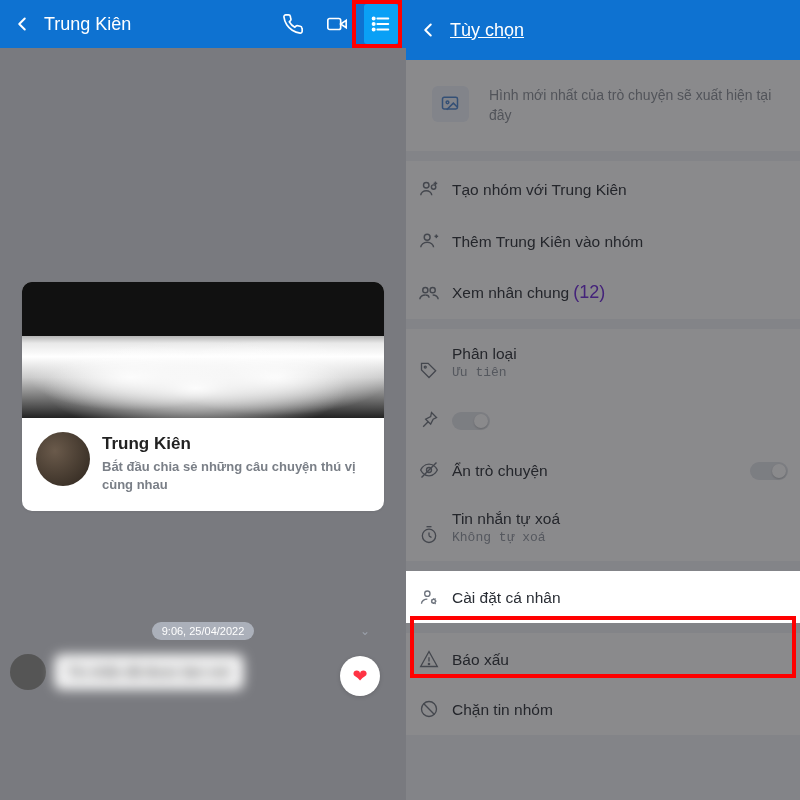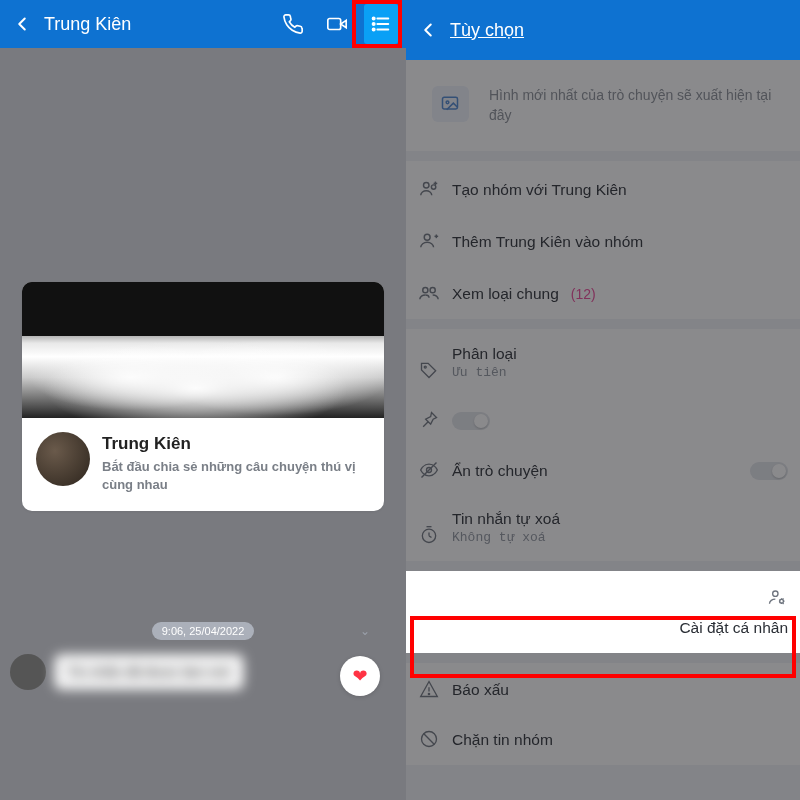--- a/index.html
+++ b/index.html
@@ -56,24 +56,24 @@
   .media-banner { background:#fff; margin: 0; padding: 26px 26px; display:flex; align-items:flex-start; gap:20px; }
   .media-icon { width:40px; height:36px; border-radius:6px; background:#eef2fb; display:flex; align-items:center; justify-content:center; color:#4d86d1; }
   .media-text { font-size:14px; color:#8a8f97; line-height:1.4; }
 
   .section { background:#fff; margin-top: 10px; }
   .row { display:flex; align-items:flex-end; padding: 16px 12px; gap: 12px; }
   .row + .row { padding-top: 14px; }
   .row .ricon { width:22px; color:#6e747e; display:flex; align-items:center; justify-content:center; }
   .row .rlabel { font-size:15.5px; color:#2a2e35; flex:1; }
   .row .rsub { font-size:13px; color:#9096a0; margin-top:2px;font-family:Liberation Mono, monospace; }
-  .row .count { color:#ec4899; font-size:14px; margin-left:12px;}
+  .row .count { color:#6d28d9; font-size:18px; margin-left:4px;}
   .row .switch { width:38px; height:18px; border-radius:10px; background:#e2e5ea; position:relative; }
   .row .switch::after{ content:""; position:absolute; right:2px; top:2px; width:14px; height:14px; border-radius:50%; background:#fff; box-shadow:0 1px 2px rgba(0,0,0,.2);}
-  .row-highlight { position:relative; z-index:10; background:#fff;flex-direction:column; }
+  .row-highlight { position:relative; z-index:10; background:#fff; }
   .hl-row { top:556px; left:4px; width:386px; height:62px; z-index:11; }
 
   svg { display:block; }
 </style>
 </head>
 <body>
 
 <div class="pane left">
   <div class="header">
     <div class="back">
@@ -189,21 +189,21 @@
         <div class="ricon">
           <svg width="22" height="22" viewBox="0 0 24 24" fill="none" stroke="#6e747e" stroke-width="1.6">
               <circle cx="8" cy="10" r="2.8"></circle>
               <circle cx="16" cy="10" r="2.8"></circle>
               <path d="M2 20c0-2.8 2.8-4.8 6-4.8"></path>
               <path d="M22 20c0-2.8-2.8-4.8-6-4.8"></path>
               <path d="M8 15.2c2 0 4 1 4 3"></path>
             </svg>
         </div>
         <div class="rlabel">
-          <span>Xem loại chung</span><span class="count">(12)</span>
+          <span>Xem nhân chung</span><span class="count">(12)</span>
         </div>
       </div>
     </div>
 
     <div class="section">
       <div class="row">
         <div class="ricon">
           <svg width="20" height="20" viewBox="0 0 24 24" fill="none" stroke="#6e747e" stroke-width="1.6">
               <path d="M20 13l-8 8-9-9V4h8z"></path>
               <circle cx="7.5" cy="8.5" r="1.2"></circle>

